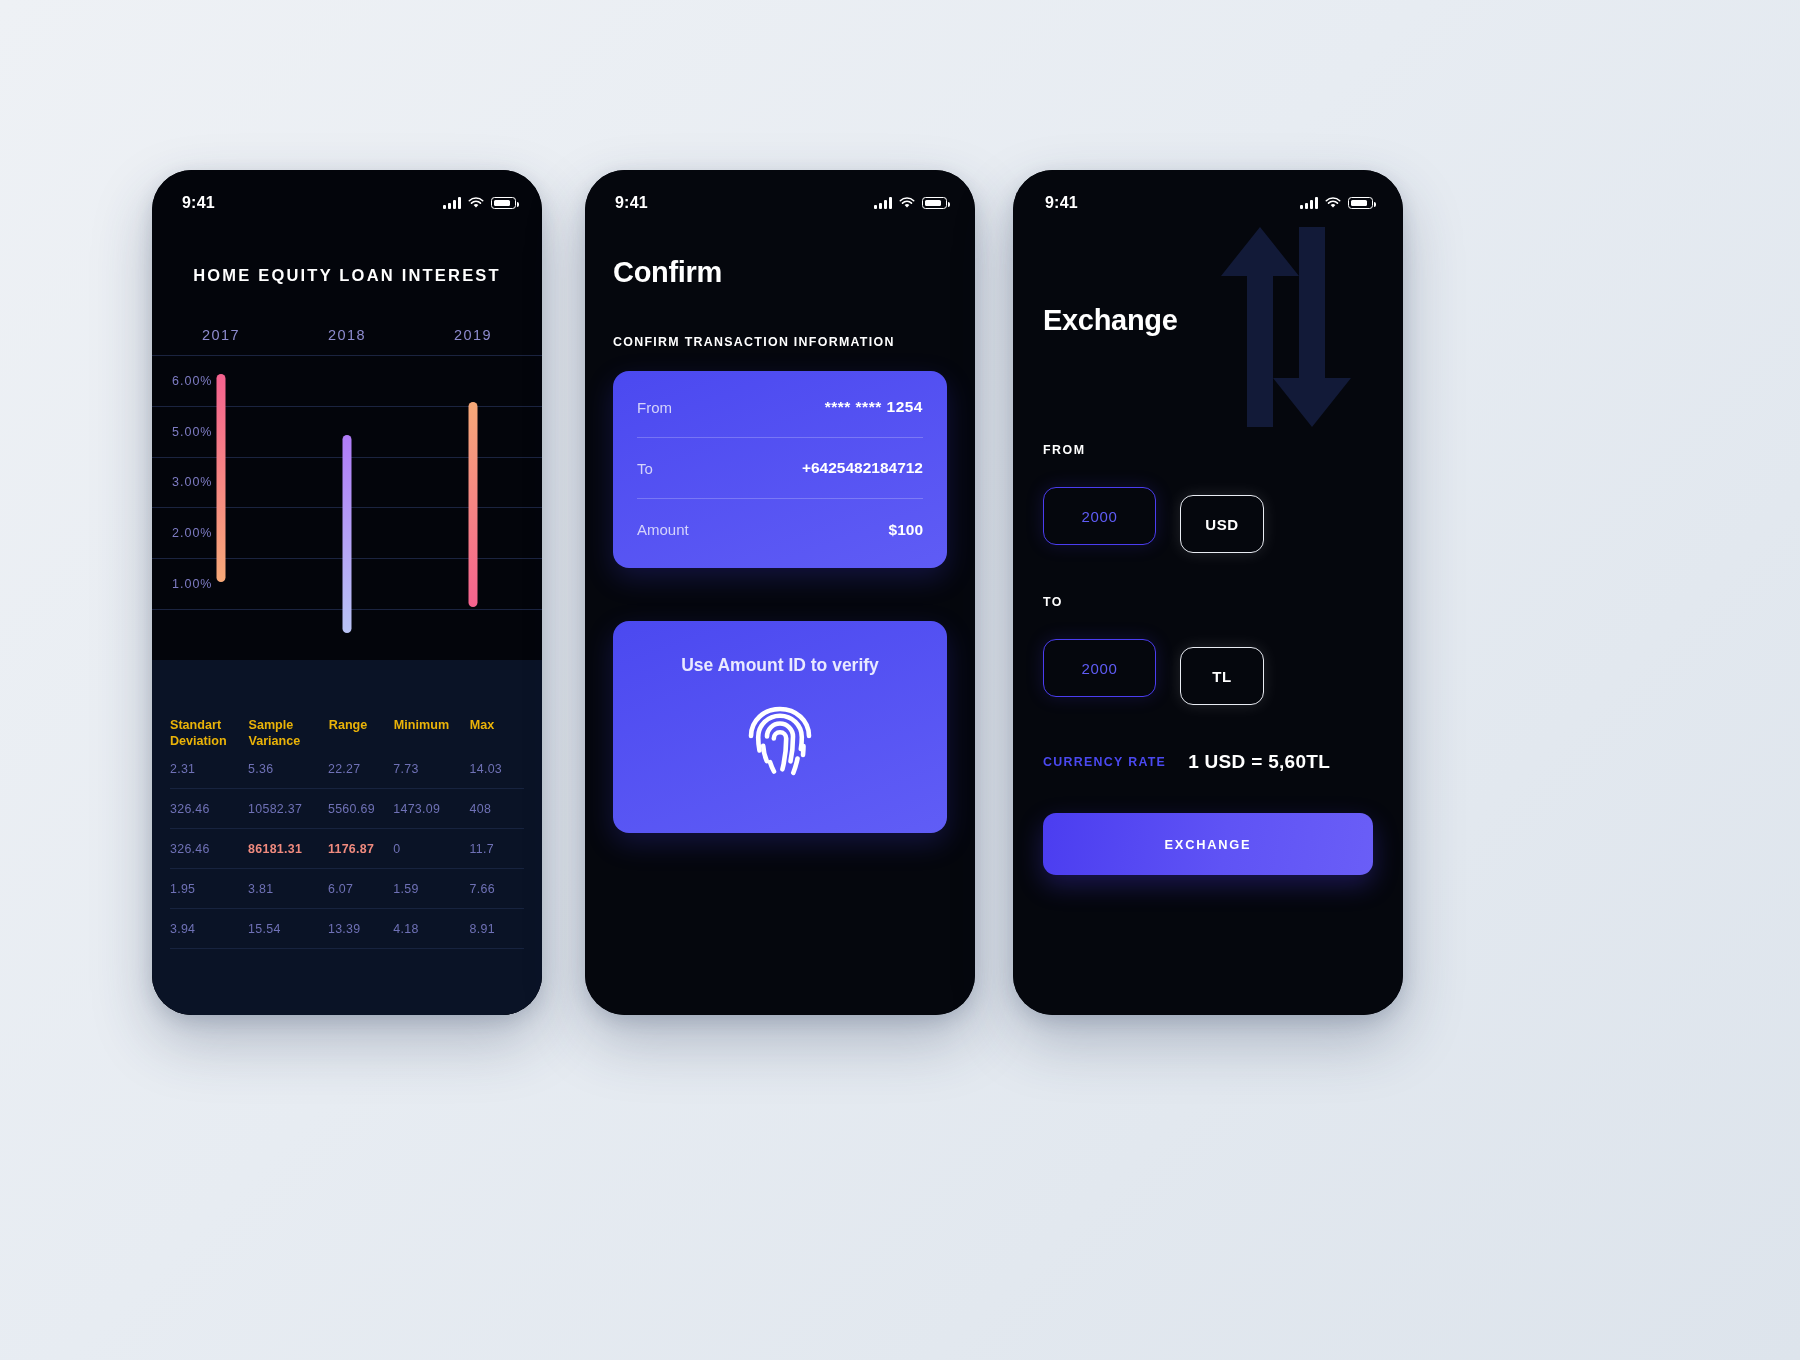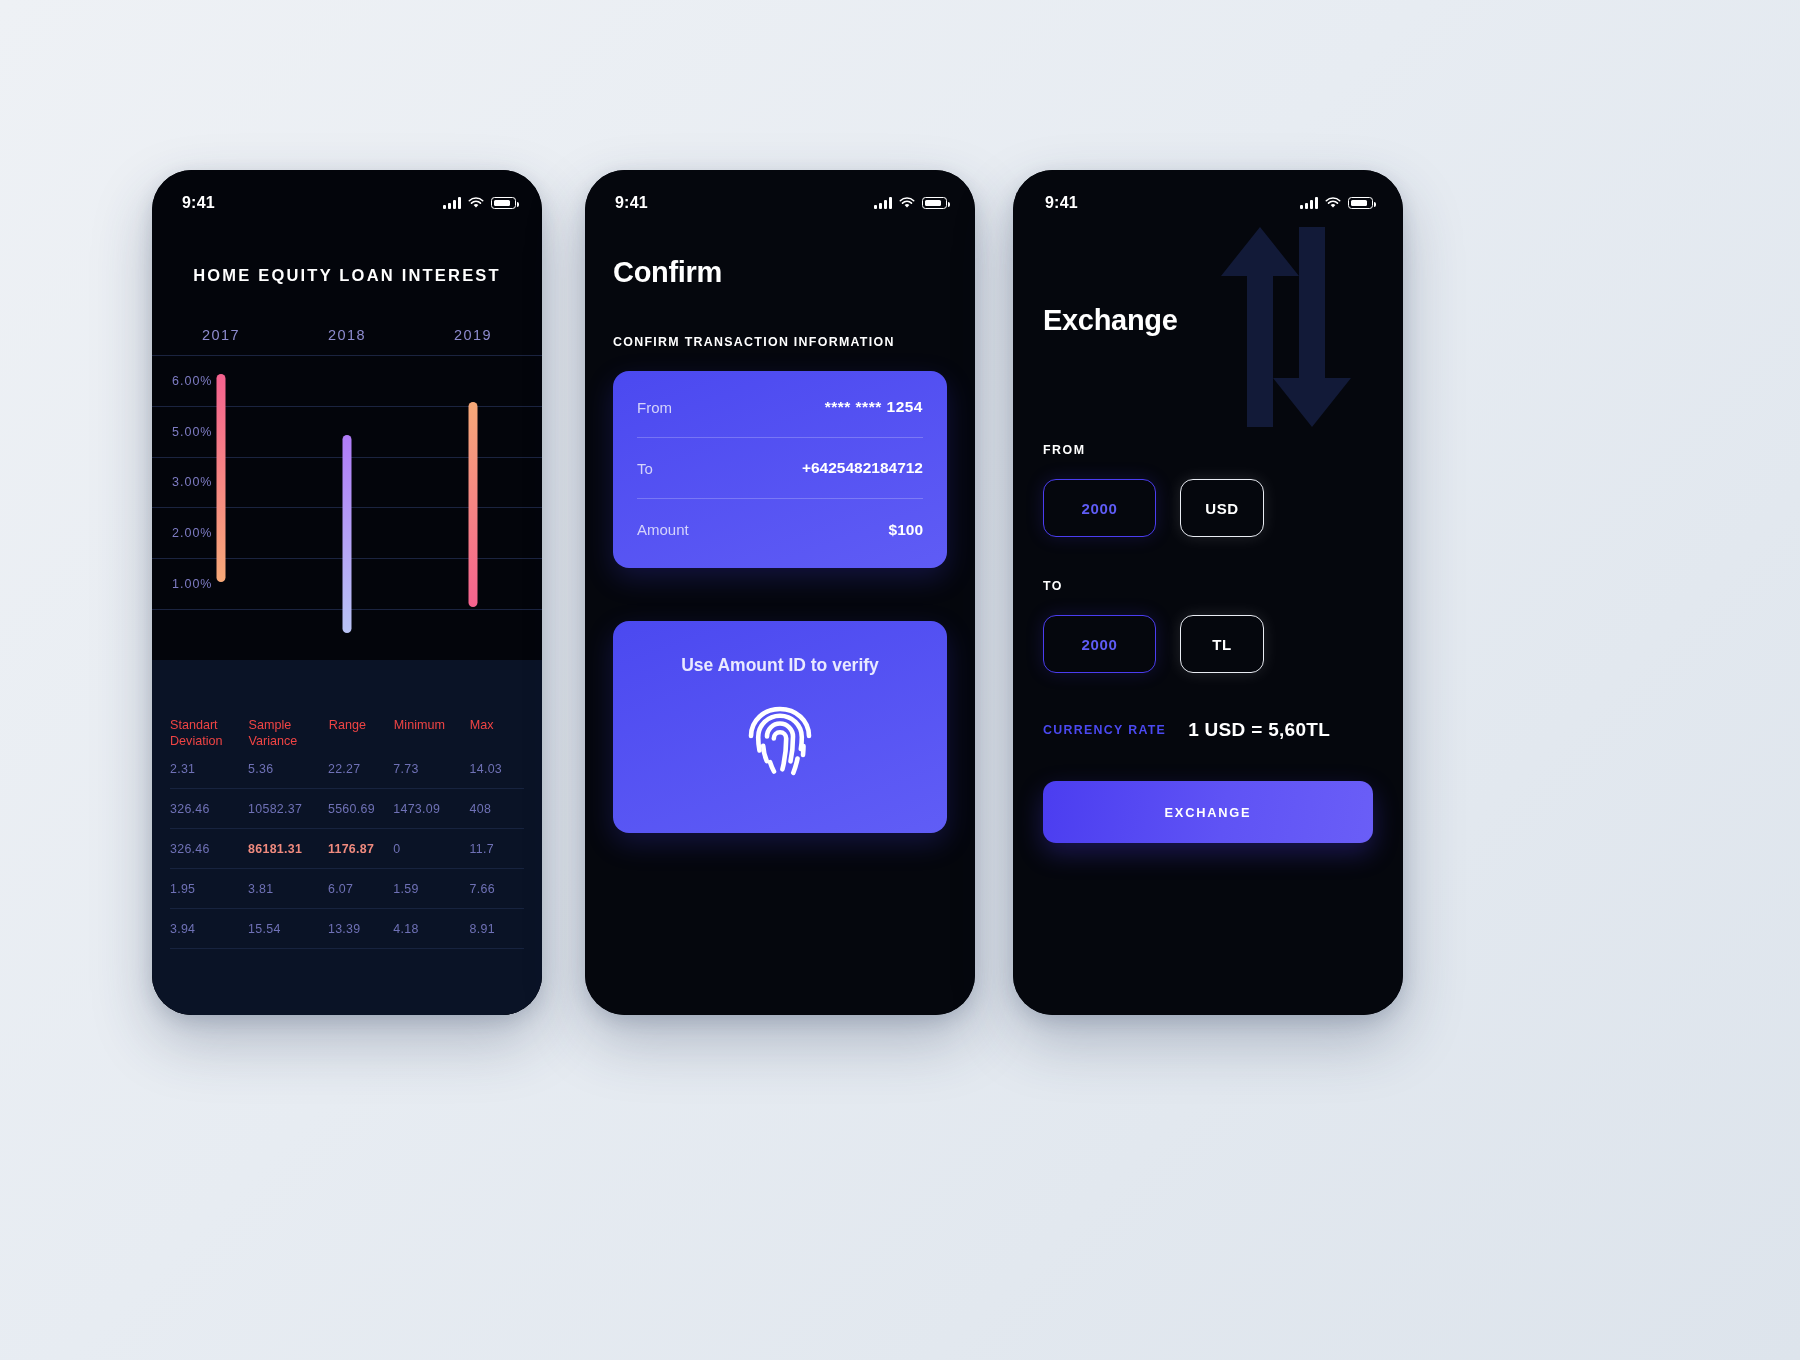--- a/index.html
+++ b/index.html
@@ -51,21 +51,21 @@
   .gridrow span {
     position:absolute; left:20px; top:50%; transform:translateY(-50%);
     color:#7e7cc4; font-size:12.5px; letter-spacing:1px;
   }
   .bars-layer { position:absolute; inset:0; display:flex; padding:0 6px; pointer-events:none; }
   .barcell { flex:1; position:relative; }
   .rangebar { position:absolute; left:50%; transform:translateX(-50%); width:9px; border-radius:5px; }
 
   .table-wrap { flex:1; background:#0a1326; padding:0 18px; }
   .t-head { display:flex; padding-top:58px; }
-  .t-head div { color:#ef4444; font-size:12.6px; font-weight:400; line-height:1.25; }
+  .t-head div { color:#eab308; font-size:12.6px; font-weight:700; line-height:1.25; }
   .t-row { display:flex; align-items:center; height:40px; border-bottom:1px solid #182murray; }
   .t-row { border-bottom:1px solid #17233f; }
   .t-row div { font-size:12.4px; color:#6f71b6; letter-spacing:.3px; }
   .c0{width:86px}.c1{width:88px}.c2{width:72px}.c3{width:84px}.c4{width:60px}
   .t-head .c0,.t-head .c1{padding-right:8px}
   .hl { color:#f08a7e !important; font-weight:700; }
 
   
   #phone2 .screen { background:#05070d; height:100%; padding:0 28px; }
   .cf-title { color:#fff; font-size:29px; font-weight:700; margin-top:34px; letter-spacing:-.3px; }
@@ -99,28 +99,28 @@
   #phone3 .screen { background:#05070d; height:100%; padding:0 30px; position:relative; }
   .ex-title { color:#fff; font-size:29px; font-weight:700; margin-top:82px; letter-spacing:-.3px; position:relative; z-index:2; }
   .arrows { position:absolute; right:34px; top:52px; z-index:1; }
   .lbl { color:#fff; font-size:12.4px; font-weight:700; letter-spacing:1.5px; }
   .lbl.from { margin-top:106px; }
   .lbl.to { margin-top:42px; }
   .fieldrow { display:flex; gap:24px; margin-top:22px; align-items:center; }
   .amt-box {
     width:113px; height:58px; border:1.7px solid #4b3df0; border-radius:13px;
     display:flex; align-items:center; justify-content:center;
-    color:#5f5cf5; font-size:15px; font-weight:700; letter-spacing:.6px;
+    color:#5f5cf5; font-size:15px; font-weight:400; letter-spacing:.6px;
     background:transparent; box-shadow:0 0 18px rgba(75,61,240,.18);
   }
   .cur-box {
     width:84px; height:58px; border:1.7px solid #e9ecf3; border-radius:13px;
     display:flex; align-items:center; justify-content:center;
     color:#fff; font-size:15px; font-weight:700; letter-spacing:.6px;
-    background:transparent; box-shadow:0 0 16px rgba(255,255,255,.12);
+    background:transparent; box-shadow:0 0 16px rgba(255,255,255,.12);margin-top:16px;
   }
   .rate-row { display:flex; align-items:center; gap:22px; margin-top:46px; }
   .rate-k { color:#4b49f0; font-size:12.4px; font-weight:700; letter-spacing:1.3px; }
   .rate-v { color:#fff; font-size:19px; font-weight:700; letter-spacing:.3px; }
   .ex-btn {
     margin-top:40px; width:100%; height:62px; border-radius:13px; border:none; cursor:pointer;
     background:linear-gradient(100deg,#4b3df0 0%,#5f53f5 55%,#6a5ef7 100%);
     color:#fff; font-size:12.8px; font-weight:700; letter-spacing:1.8px;
     box-shadow:0 10px 26px rgba(75,61,240,.3);
   }

